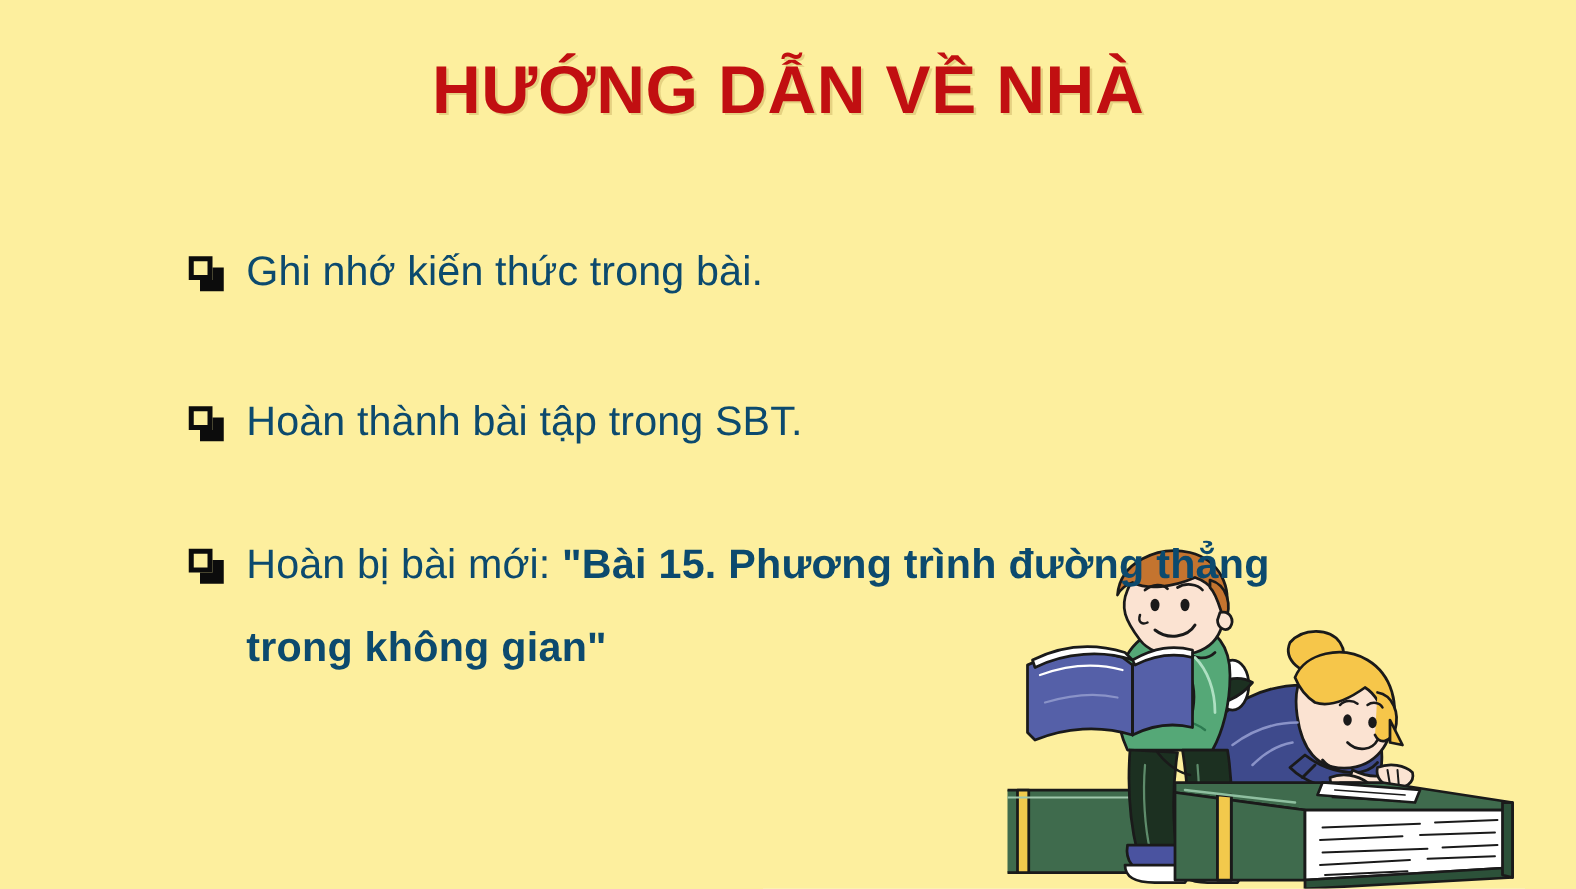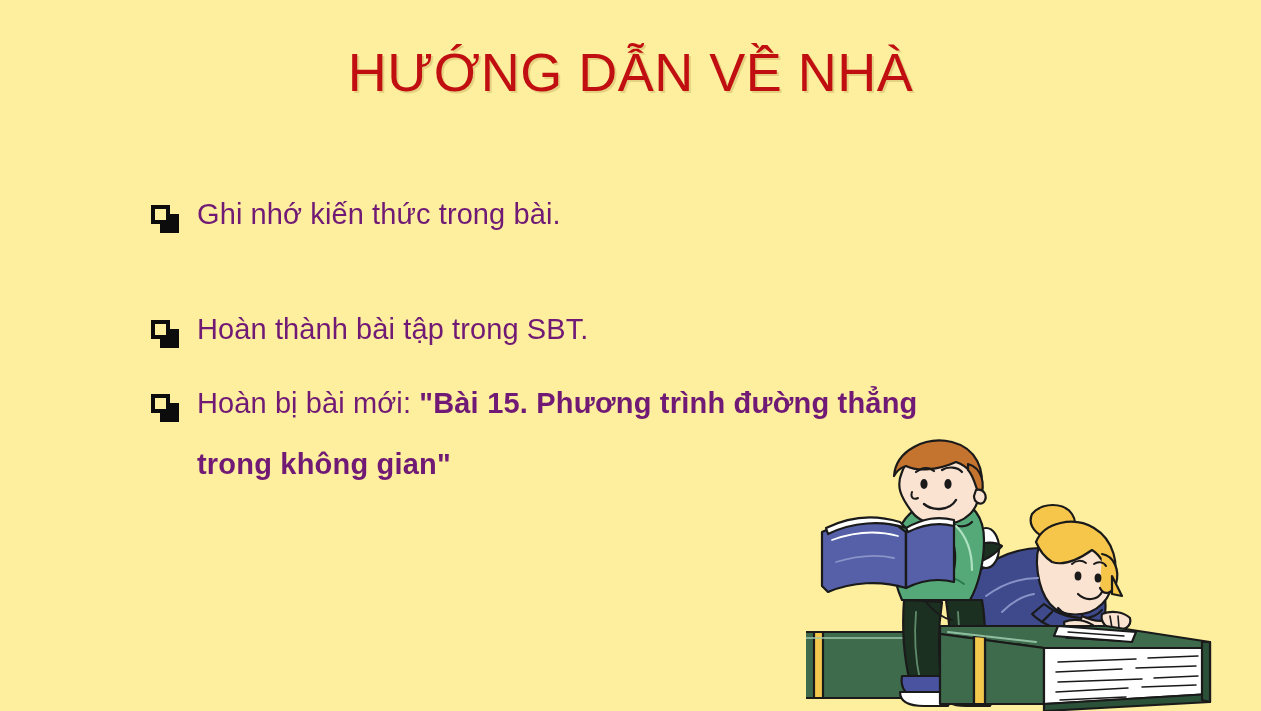--- a/index.html
+++ b/index.html
@@ -21,48 +21,48 @@
   }
 
   
   #slide-title {
     position: absolute;
     left: 0;
     top: 44px;
     width: 1261px;
     text-align: center;
     font-family: "Liberation Sans", sans-serif;
-    font-weight: normal;
+    font-weight: bold;
     font-size: 54px;
     line-height: 1.05;
     letter-spacing: 0.5px;
     color: #C10F11;
     text-shadow: 2px 2px 0 rgba(120,80,0,0.18);
     white-space: nowrap;
   }
 
   
   #bullet-list {
     position: absolute;
     left: 145px;
     top: 196px;
     width: 1000px;
   }
   .bullet-row {
     position: relative;
     display: block;
     padding-left: 52px;
-    color: #701a75;
+    color: #0c4a6e;
     font-family: "Liberation Sans", sans-serif;
-    font-size: 29px;
+    font-size: 33px;
     line-height: 1.28;
     letter-spacing: 0.1px;
   }
   .bullet-row.r1 { margin-bottom: 78px; }
-  .bullet-row.r2 { margin-bottom: 37px; }
+  .bullet-row.r2 { margin-bottom: 72px; }
 
   
   .bullet-marker {
     position: absolute;
     left: 6px;
     top: 9px;
     width: 19px;
     height: 19px;
     box-sizing: border-box;
     border: 4px solid #0C0C0C;

